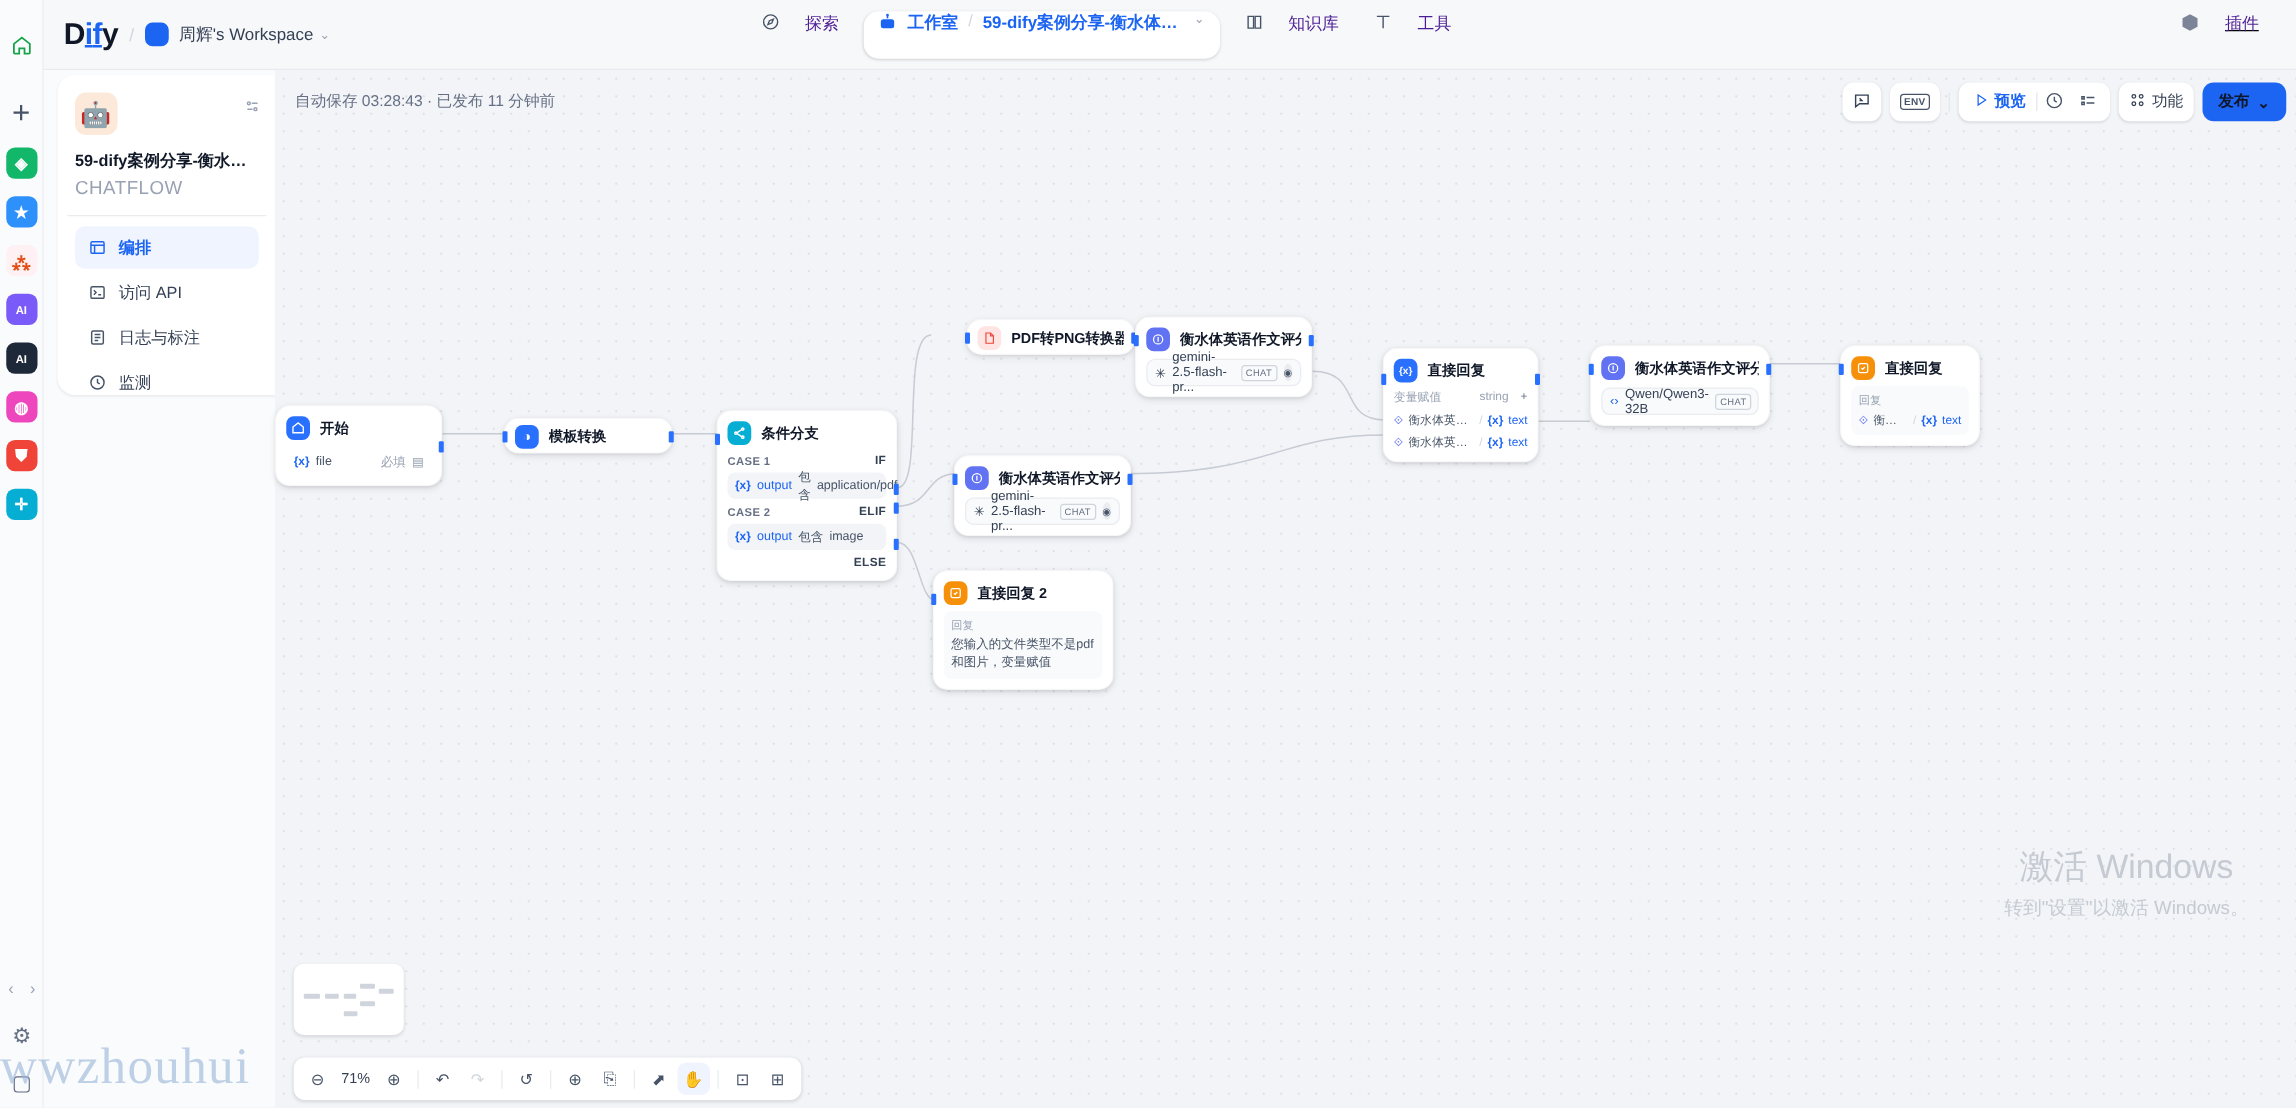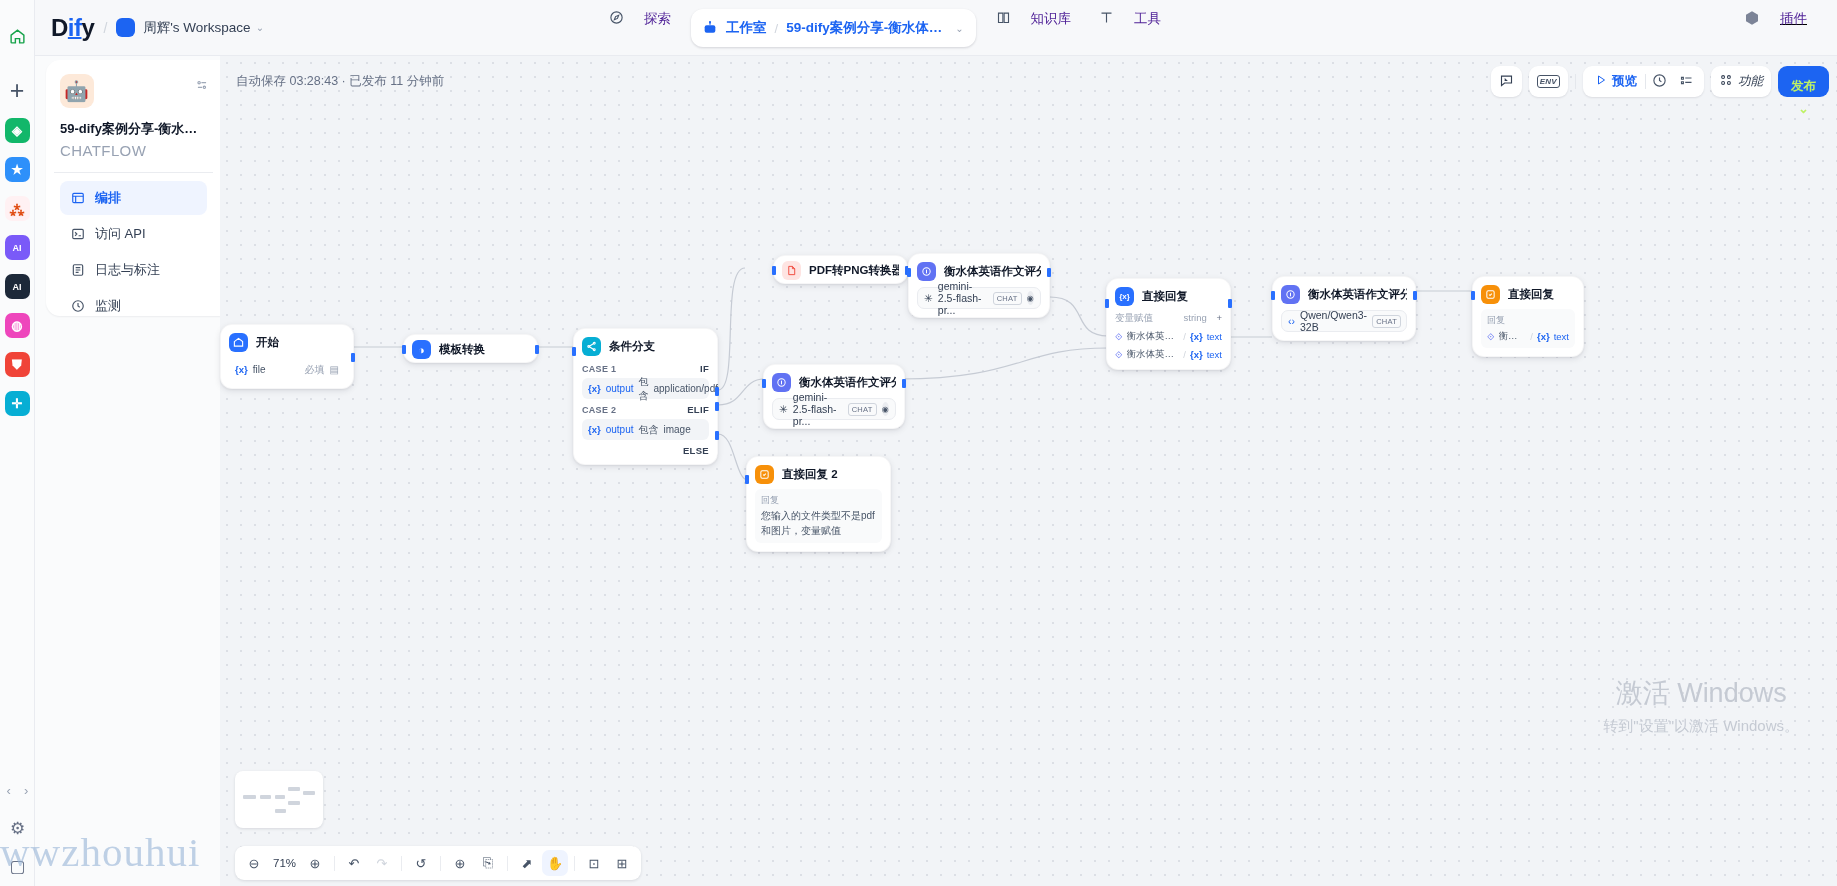--- a/index.html
+++ b/index.html
@@ -45,21 +45,21 @@
   .nav-slash { color: #d0d5dd; margin: 0 9px; font-size: 14px; }
   .ws-dot { width: 19px; height: 19px; border-radius: 6px; background: #1c64f2; }
   .ws-name { font-size: 13.5px; color: #344054; margin-left: 8px; }
   .caret { margin-left: 5px; color: #98a2b3; font-size: 10px; }
 
   .nav-center { position: absolute; left: 560px; top: 0; height: 56px;
                 display: flex; align-items: center; gap: 0; }
   .nav-item { display:flex; align-items:flex-start; gap: 20px; padding: 0 14px;
               font-size: 13.5px; color: #4c1d95; height: 36px; border-radius: 10px;}
   .nav-pill {
-    display: flex; align-items: center; height: 38px; background: #ffffff;
+    display: flex; align-items: flex-start; height: 38px; background: #ffffff;
     border-radius: 12px; padding: 0 12px 0 10px;
     box-shadow: 0 1px 3px rgba(16,24,40,.10), 0 1px 2px rgba(16,24,40,.06);
     margin: 0 6px;
   }
   .nav-pill .bot { width: 18px; height: 18px; border-radius: 4px;
                    display:flex;align-items:center;justify-content:center; }
   .nav-pill .studio { color: #1c64f2; font-weight: 700; font-size: 13.5px; margin-left: 7px; }
   .nav-pill .sep { color: #d0d5dd; margin: 0 8px; font-size: 13px;}
   .nav-pill .appname { color: #1c64f2; font-weight: 700; font-size: 13.5px;
                        max-width: 160px; overflow: hidden; white-space: nowrap;
@@ -103,31 +103,30 @@
   }
   .autosave { position: absolute; left: 16px; top: 17px; font-size: 12.5px; color: #667085; }
 
   .tb-right { position: absolute; right: 8px; top: 10px; display: flex;
               align-items: center; gap: 7px; }
   .tb-btn {
     height: 31px; min-width: 31px; background: #fff; border-radius: 9px;
     display: flex; align-items: center; justify-content: flex-start; gap: 5px;
     box-shadow: 0 1px 2px rgba(16,24,40,.10); font-size: 12.5px; color: #344054;
     padding: 0 8px;
-    font-style: italic;
   }
   .tb-group { display: flex; align-items: center; height: 31px; background: #fff;
               border-radius: 9px; box-shadow: 0 1px 2px rgba(16,24,40,.10); padding: 0 4px;}
   .tb-g-item { display:flex; align-items:center; gap:5px; padding: 0 8px; height: 25px;
                font-size: 12.5px; color: #1c64f2; font-weight: 600;}
   .tb-g-ic { color: #475467; padding: 0 6px; font-size: 13px; }
   .tb-vdiv { width: 1px; height: 15px; background: #e4e7ec; }
-  .tb-publish { height: 31px; background: #1c64f2; color: #bef264; border-radius: 9px;
-                display: flex; align-items: center; padding: 12px 13px;
-                font-size: 12.5px; font-weight: 600; gap: 6px; flex-direction: column;}
+  .tb-publish { height: 31px; background: #1c64f2; color: #0f172a; border-radius: 9px;
+                display: flex; align-items: center; padding: 0 13px;
+                font-size: 12.5px; font-weight: 600; gap: 6px;}
   .env-badge { font-size: 8px; font-weight: 700; border: 1.3px solid #475467;
                border-radius: 3px; padding: 1px 2px; color:#475467; letter-spacing:.3px;}
 
   
   .node {
     position: absolute; background: #fff; border-radius: 12px;
     box-shadow: 0 2px 6px rgba(16,24,40,.10), 0 1px 2px rgba(16,24,40,.06);
     border: 1px solid rgba(16,24,40,.04);
     padding: 8px;
   }

